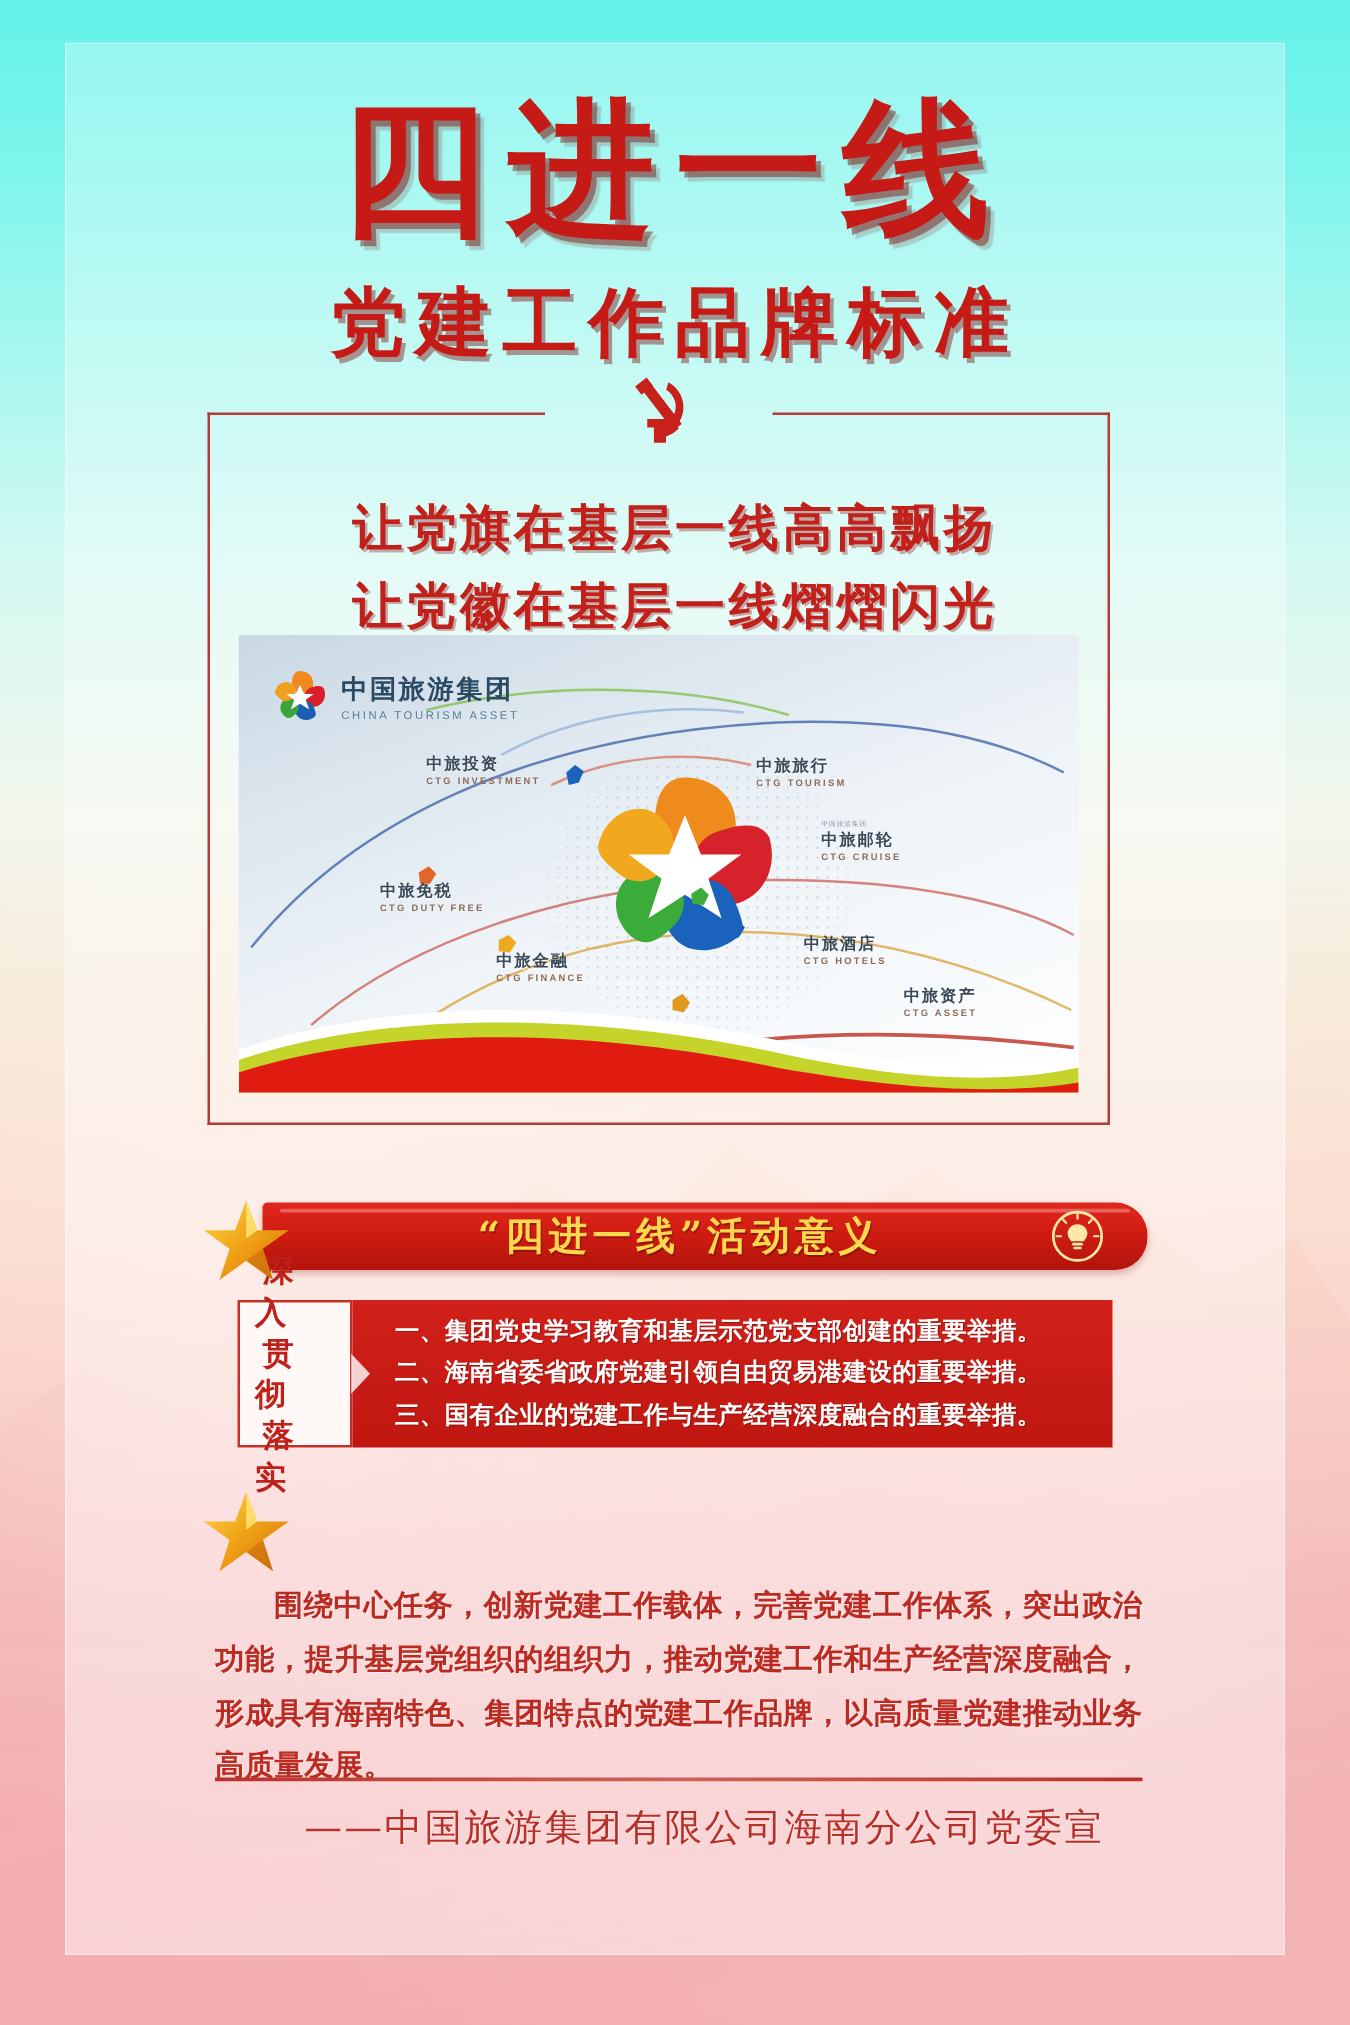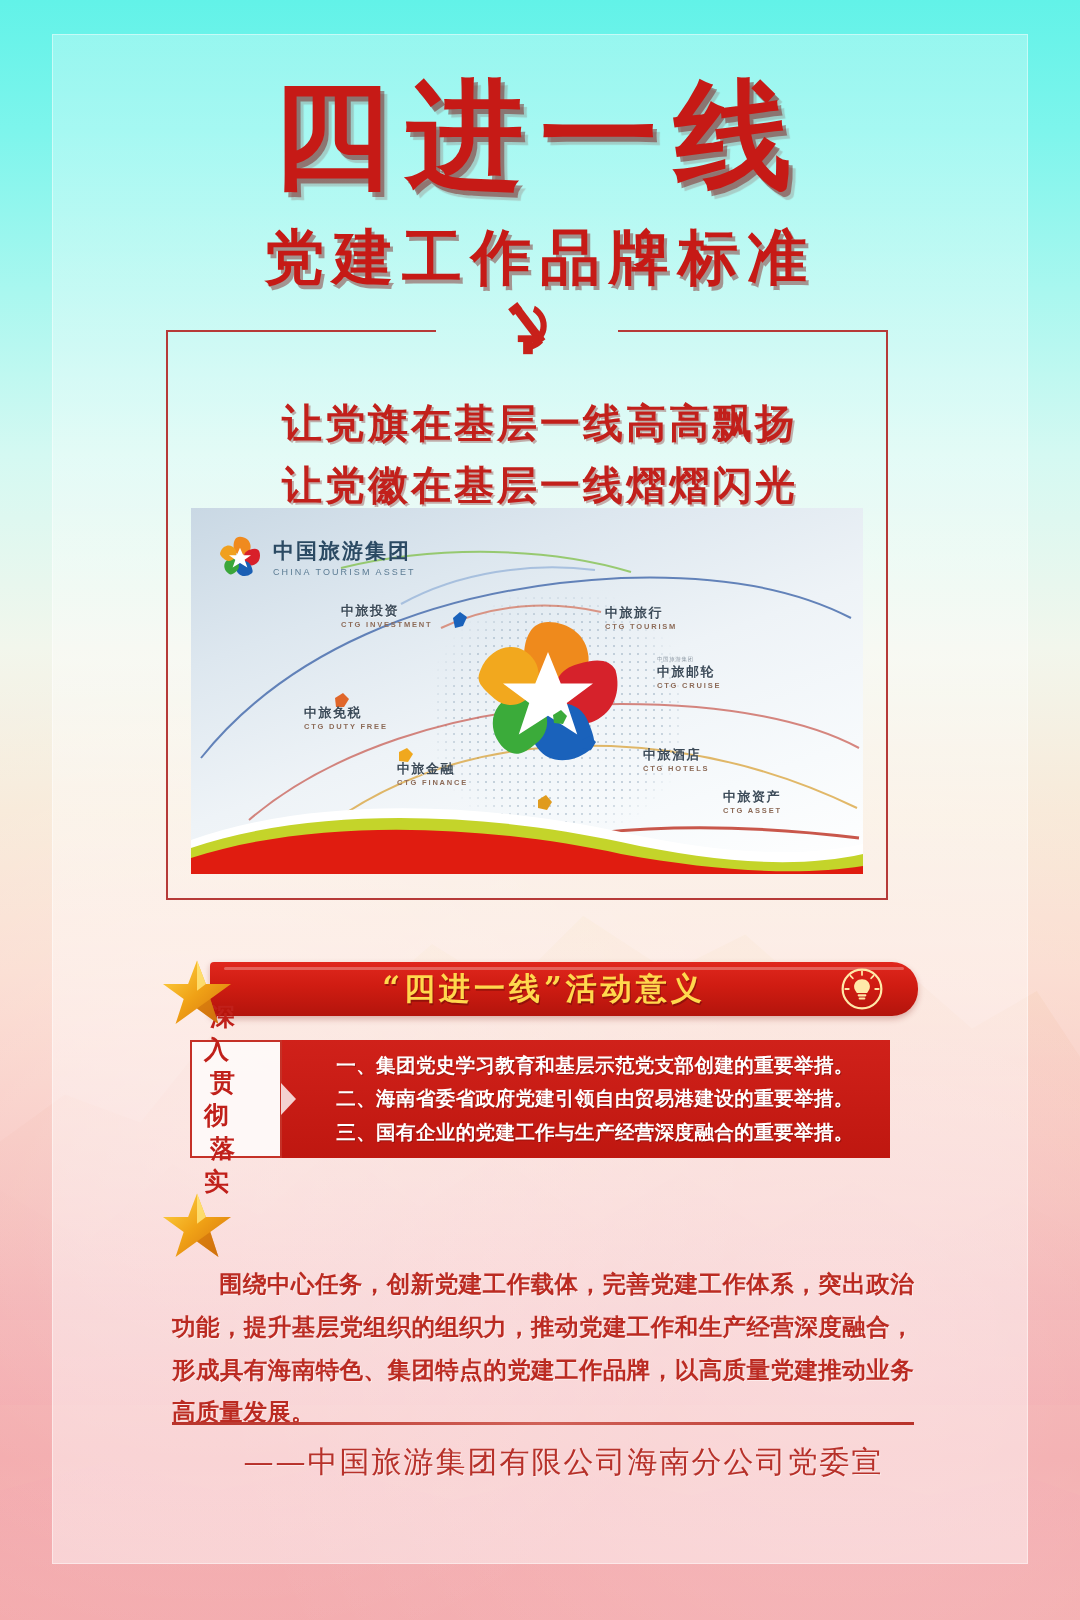--- a/index.html
+++ b/index.html
@@ -170,21 +170,21 @@
   }
   .label-box span {
     font-family:"DejaVu Serif","Liberation Serif",serif;
     font-size:25px; font-weight:bold; color:#c0201a; letter-spacing:6px;
     line-height:1.32; text-indent:6px;
   }
   .list-box {
     flex:1; position:relative;
     background:linear-gradient(180deg,#d0211a 0%,#bf1710 100%);
     display:flex; flex-direction:column; justify-content:center;
-    padding:6px 16px 6px 34px; gap:2px;text-align:center;
+    padding:6px 16px 6px 34px; gap:2px;
   }
   .list-box::before {
     content:""; position:absolute; left:-1px; top:50%; transform:translateY(-50%);
     border-top:16px solid transparent; border-bottom:16px solid transparent;
     border-left:15px solid rgba(255,255,255,.8);
   }
   .list-item {
     font-size:19.5px; font-weight:bold; color:#fff; letter-spacing:.4px;
     line-height:1.62; white-space:nowrap;
     text-shadow:1px 1px 0 rgba(110,12,8,.5);

